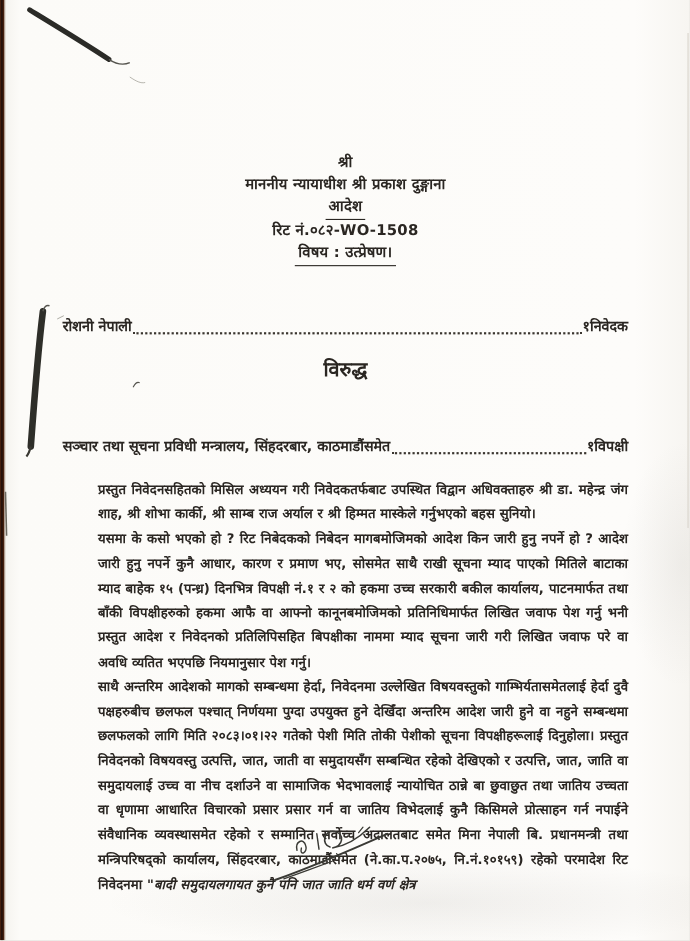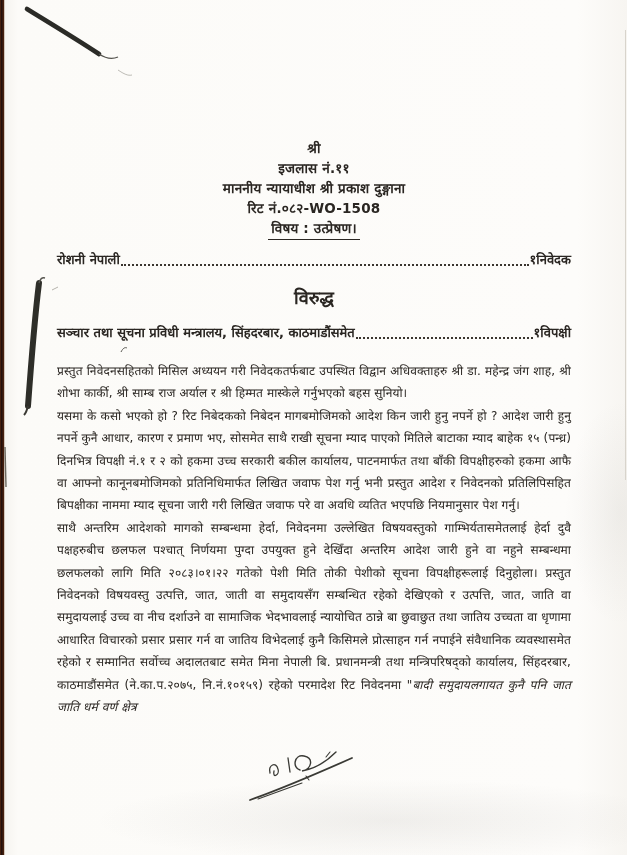--- a/index.html
+++ b/index.html
@@ -41,63 +41,64 @@
   }
   .party-line {
     display: flex;
     align-items: flex-end;
     font-weight: bold;
     font-size: 13px;
     line-height: 21px;
     margin-top: 1px;
   }
   .party-line.first { margin-top: 9px; }
-  .party-name { white-space: nowrap; }
+  .party-name { white-space: nowrap; margin-top: 36px; }
   .dot-leader {
     flex: 1 1 auto;
     border-bottom: 2px dotted #3a352f;
     margin: 0 1px 4px 1px;
     min-width: 20px;
   }
   .party-number { white-space: nowrap; }
   .party-role { white-space: nowrap; }
   .versus {
     text-align: center;
     font-weight: bold;
     font-size: 18px;
     margin-top: 15px;
     margin-bottom: 13px;
   }
   .doc-body {
     margin-top: 17px;
     font-size: 12px;
-    font-weight: normal;
+    font-weight: bold;
     line-height: 22.4px;
     text-align: justify;
     letter-spacing: 0.1px;
+    margin-left: 32px;
   }
   .doc-body p { margin: 0; }
   .quote-italic { font-style: italic; }
   .signature-wrap {
     position: absolute;
     left: 240px; top: 740px;
     width: 130px; height: 70px;
   }
 </style>
 </head>
 <body>
 
 <div class="page">
 
   <div class="content">
 
     <div class="doc-header">
       <div class="hline">श्री</div>
-      <div class="hline">इजलास नं.११</div>
       <div class="hline">माननीय न्यायाधीश श्री प्रकाश दुङ्गाना</div>
+      <div class="hline"><span class="underlined">आदेश</span></div>
       <div class="hline">रिट नं.०८२-WO-1508</div>
       <div class="hline"><span class="underlined">विषय : उत्प्रेषण।</span></div>
     </div>
 
     <div class="party-line first">
       <span class="party-name">रोशनी नेपाली</span>
       <span class="dot-leader"></span>
       <span class="party-number">१</span>
       <span class="party-role">निवेदक</span>
     </div>

